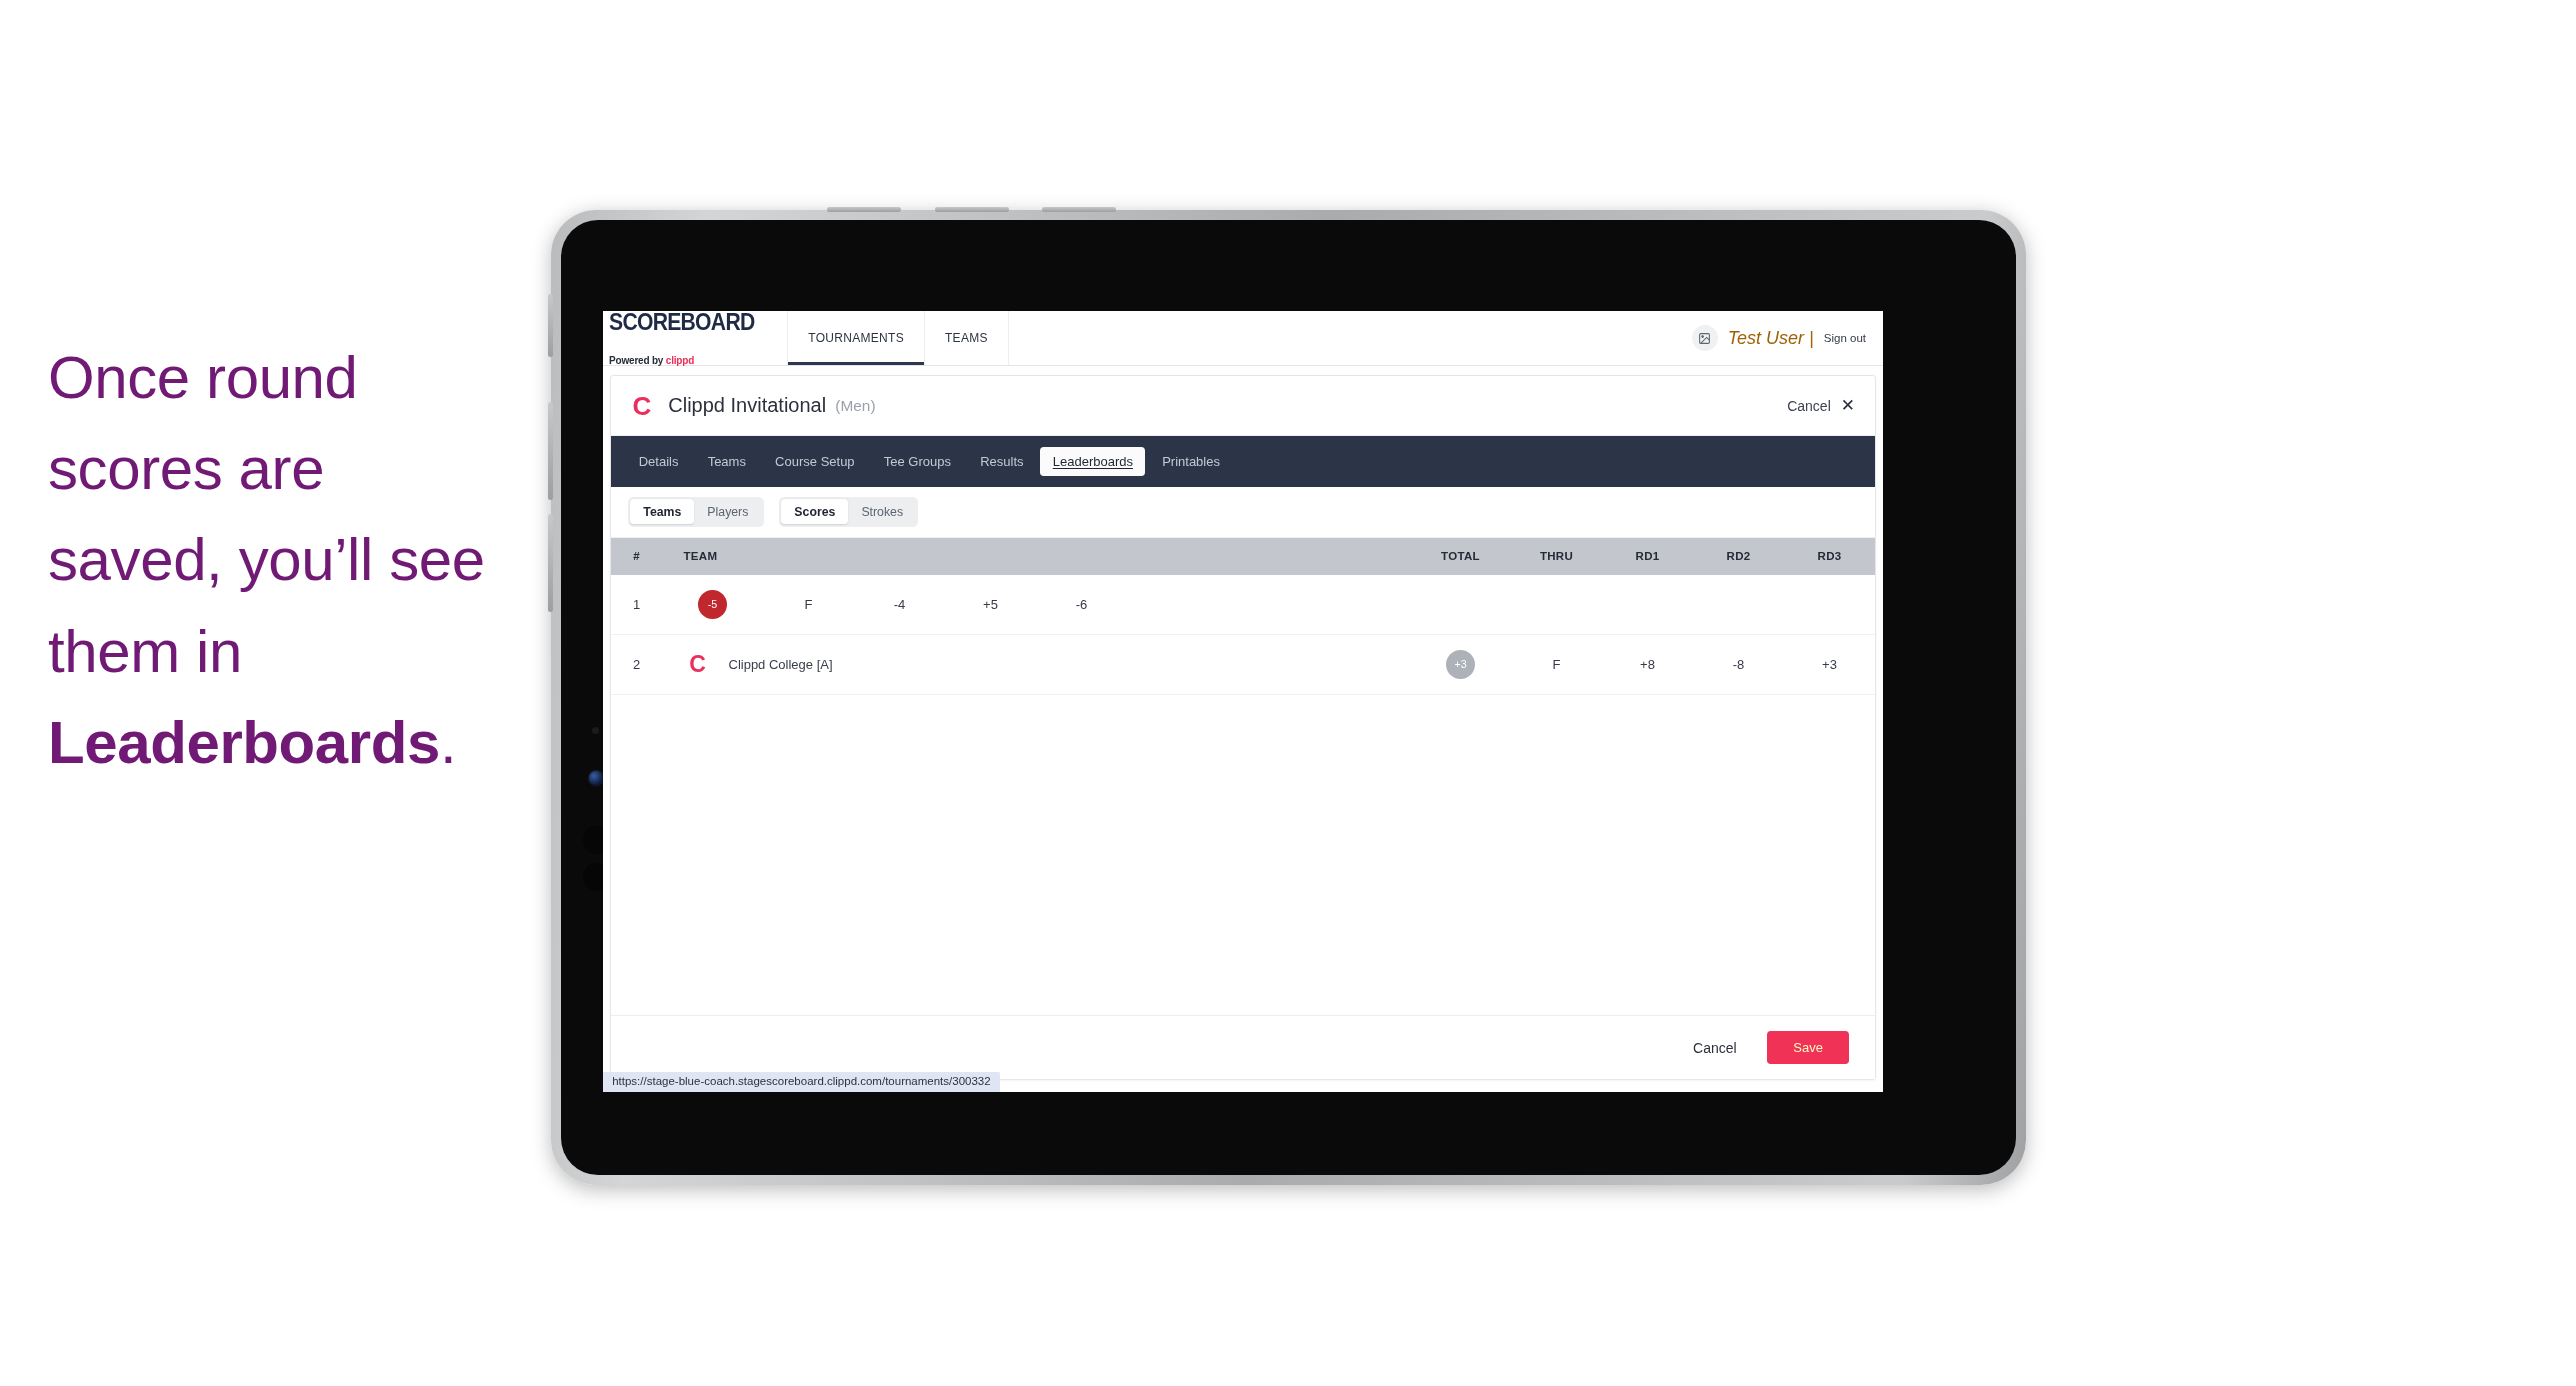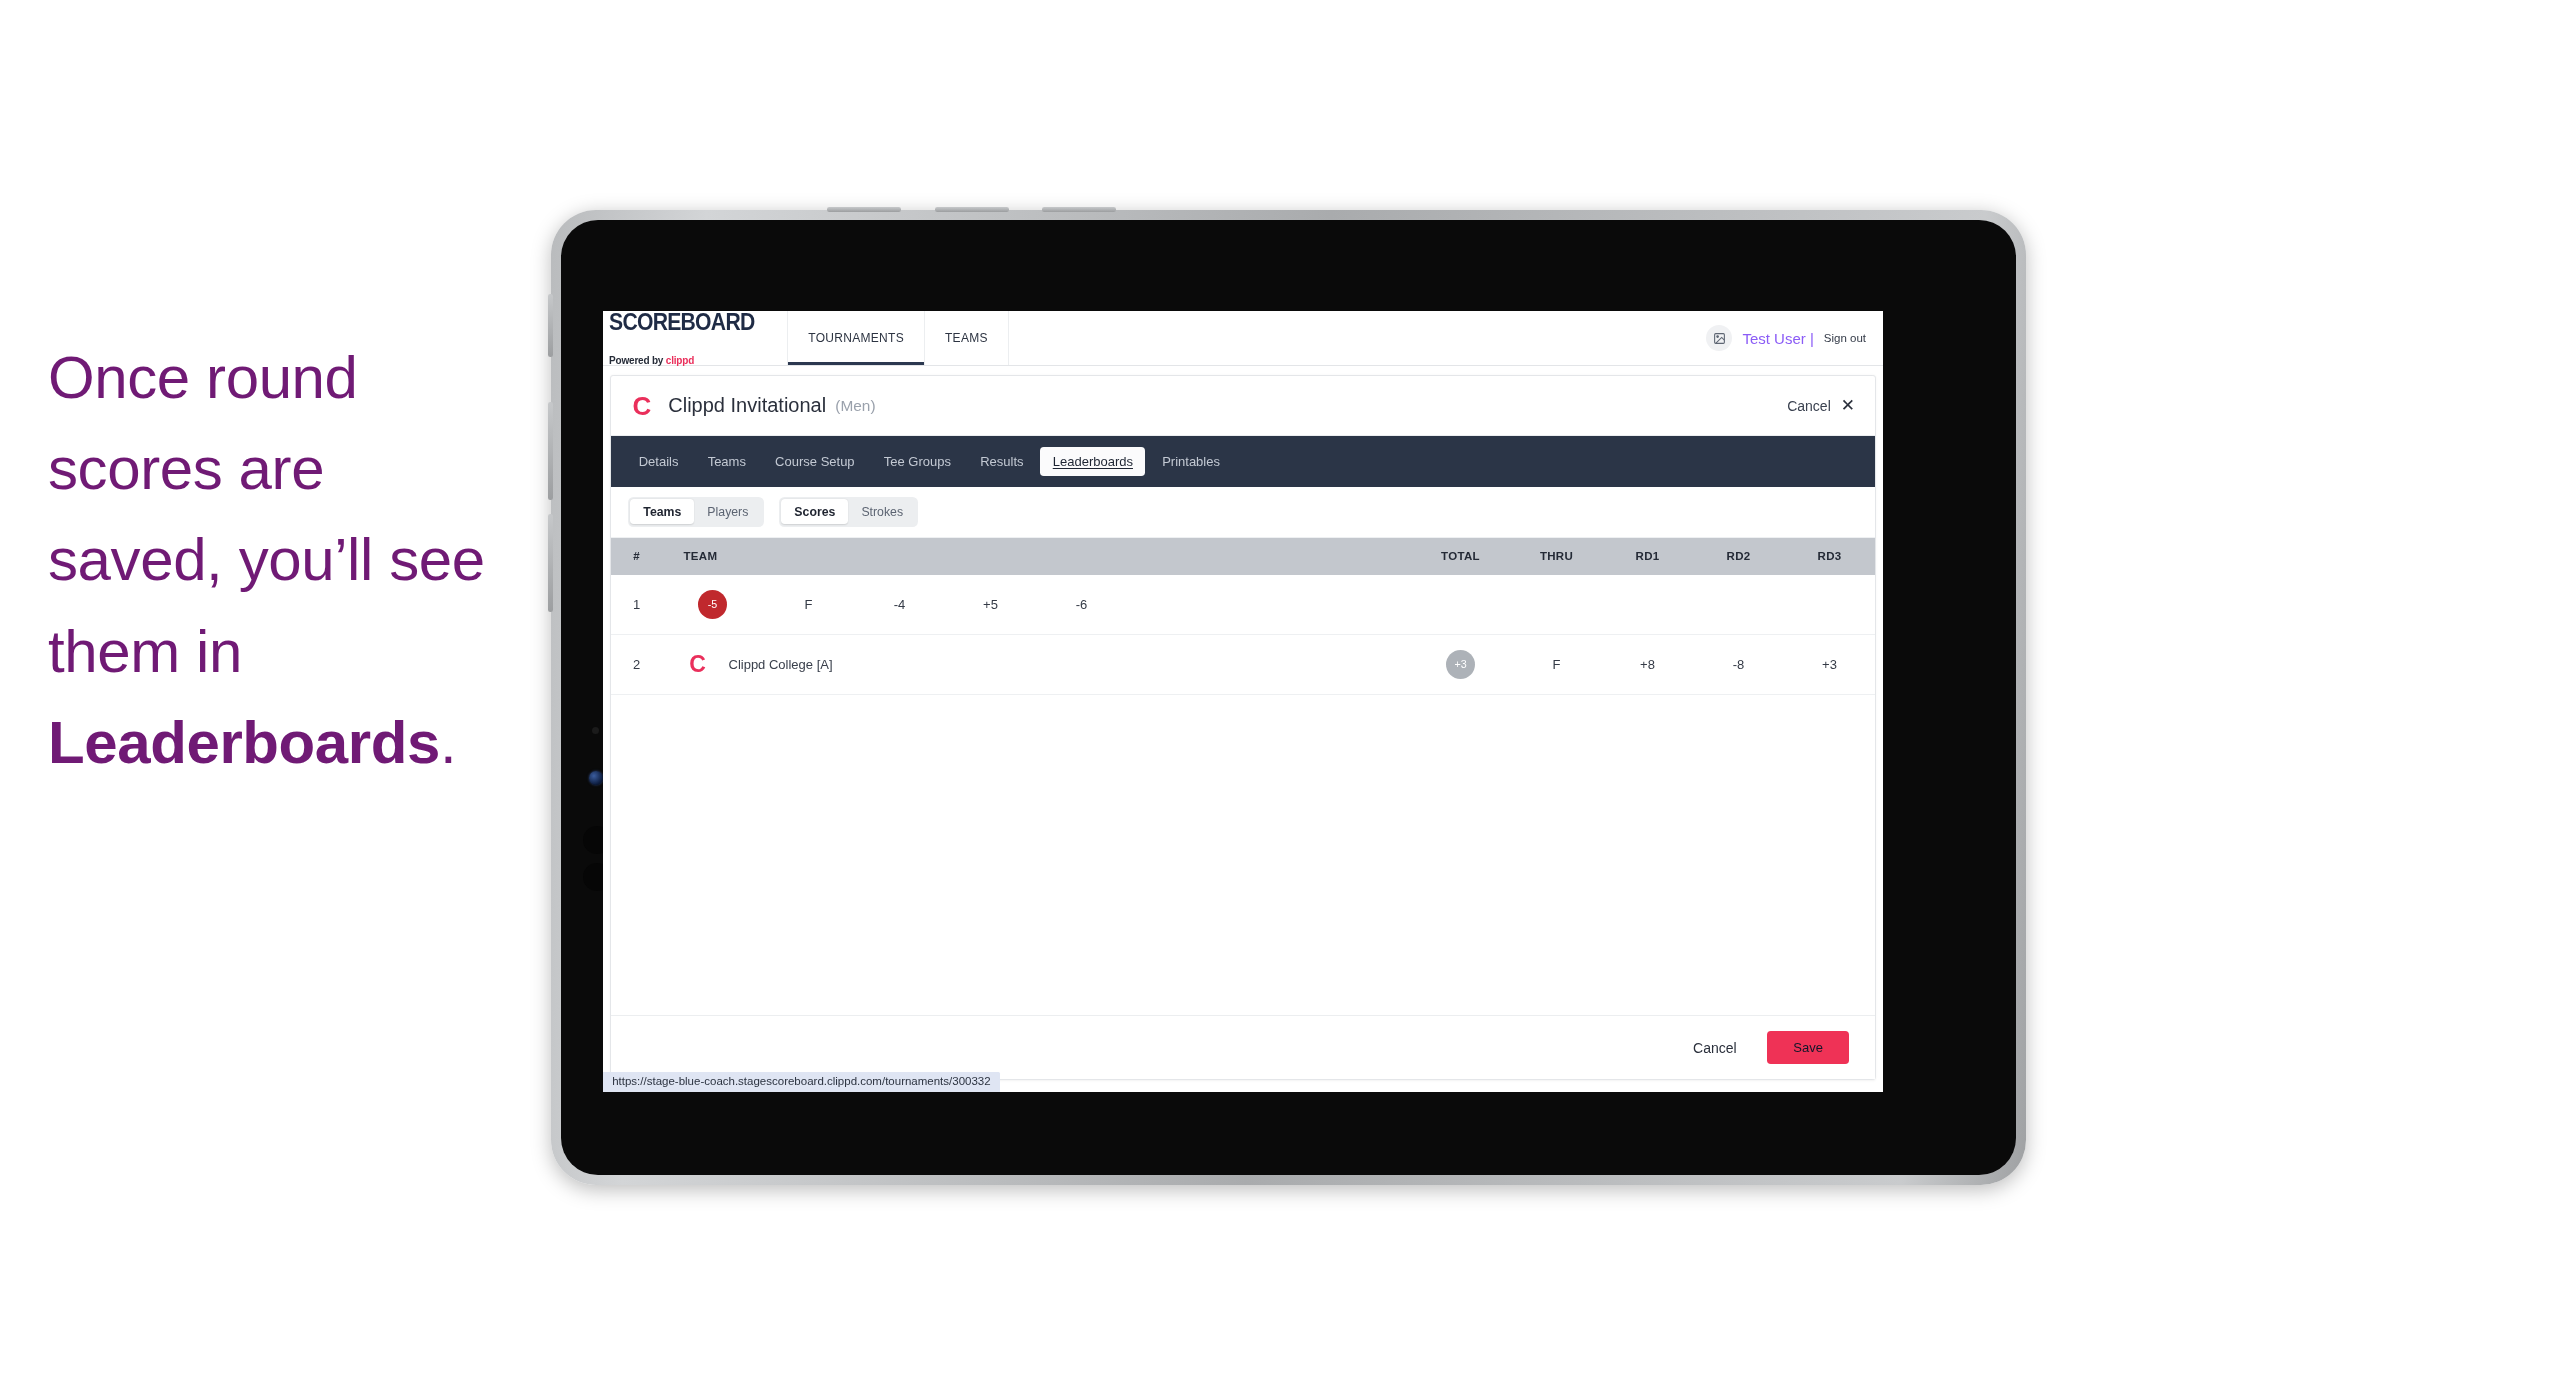--- a/index.html
+++ b/index.html
@@ -137,21 +137,21 @@
     display: flex; align-items: center;
     gap: 10px;
     padding-right: 17px;
   }
   .avatar {
     width: 26px; height: 26px; border-radius: 50%;
     background: #f0f1f3;
     display: flex; align-items: center; justify-content: center;
   }
   .avatar svg { width: 13px; height: 13px; }
-  .user-name { font-size: 15px; color: #8b5cf6; }
+  .user-name { font-size: 18px; color: #a16207; font-style: italic; }
   .sign-out { font-size: 11.5px; color: #343b48; cursor: pointer; }
 
   
   .card {
     margin: 9.2px 7px 0 7px;
     background: #ffffff;
     border: 0.8px solid #e4e6e9;
     border-radius: 3.1px;
     height: 705px;
     display: flex; flex-direction: column;
@@ -295,21 +295,21 @@
     height: 64px;
     padding: 0 26px;
     border-top: 0.8px solid #eceef0;
     background: #fff;
   }
   .btn-cancel {
     font-size: 14px; color: #2b303c; cursor: pointer;
     padding: 7.7px 10.7px; font-weight: 500;
   }
   .btn-save {
-    background: #ef3256; color: #0f172a;
+    background: #ef3256; color: #fef9c3;
     font-size: 13px; font-weight: 500;
     padding: 9.2px 26px;
     border: none; border-radius: 3.8px;
     cursor: pointer;
     font-family: "Liberation Sans", sans-serif;
   }
 
   
   .status-link {
     position: absolute;

